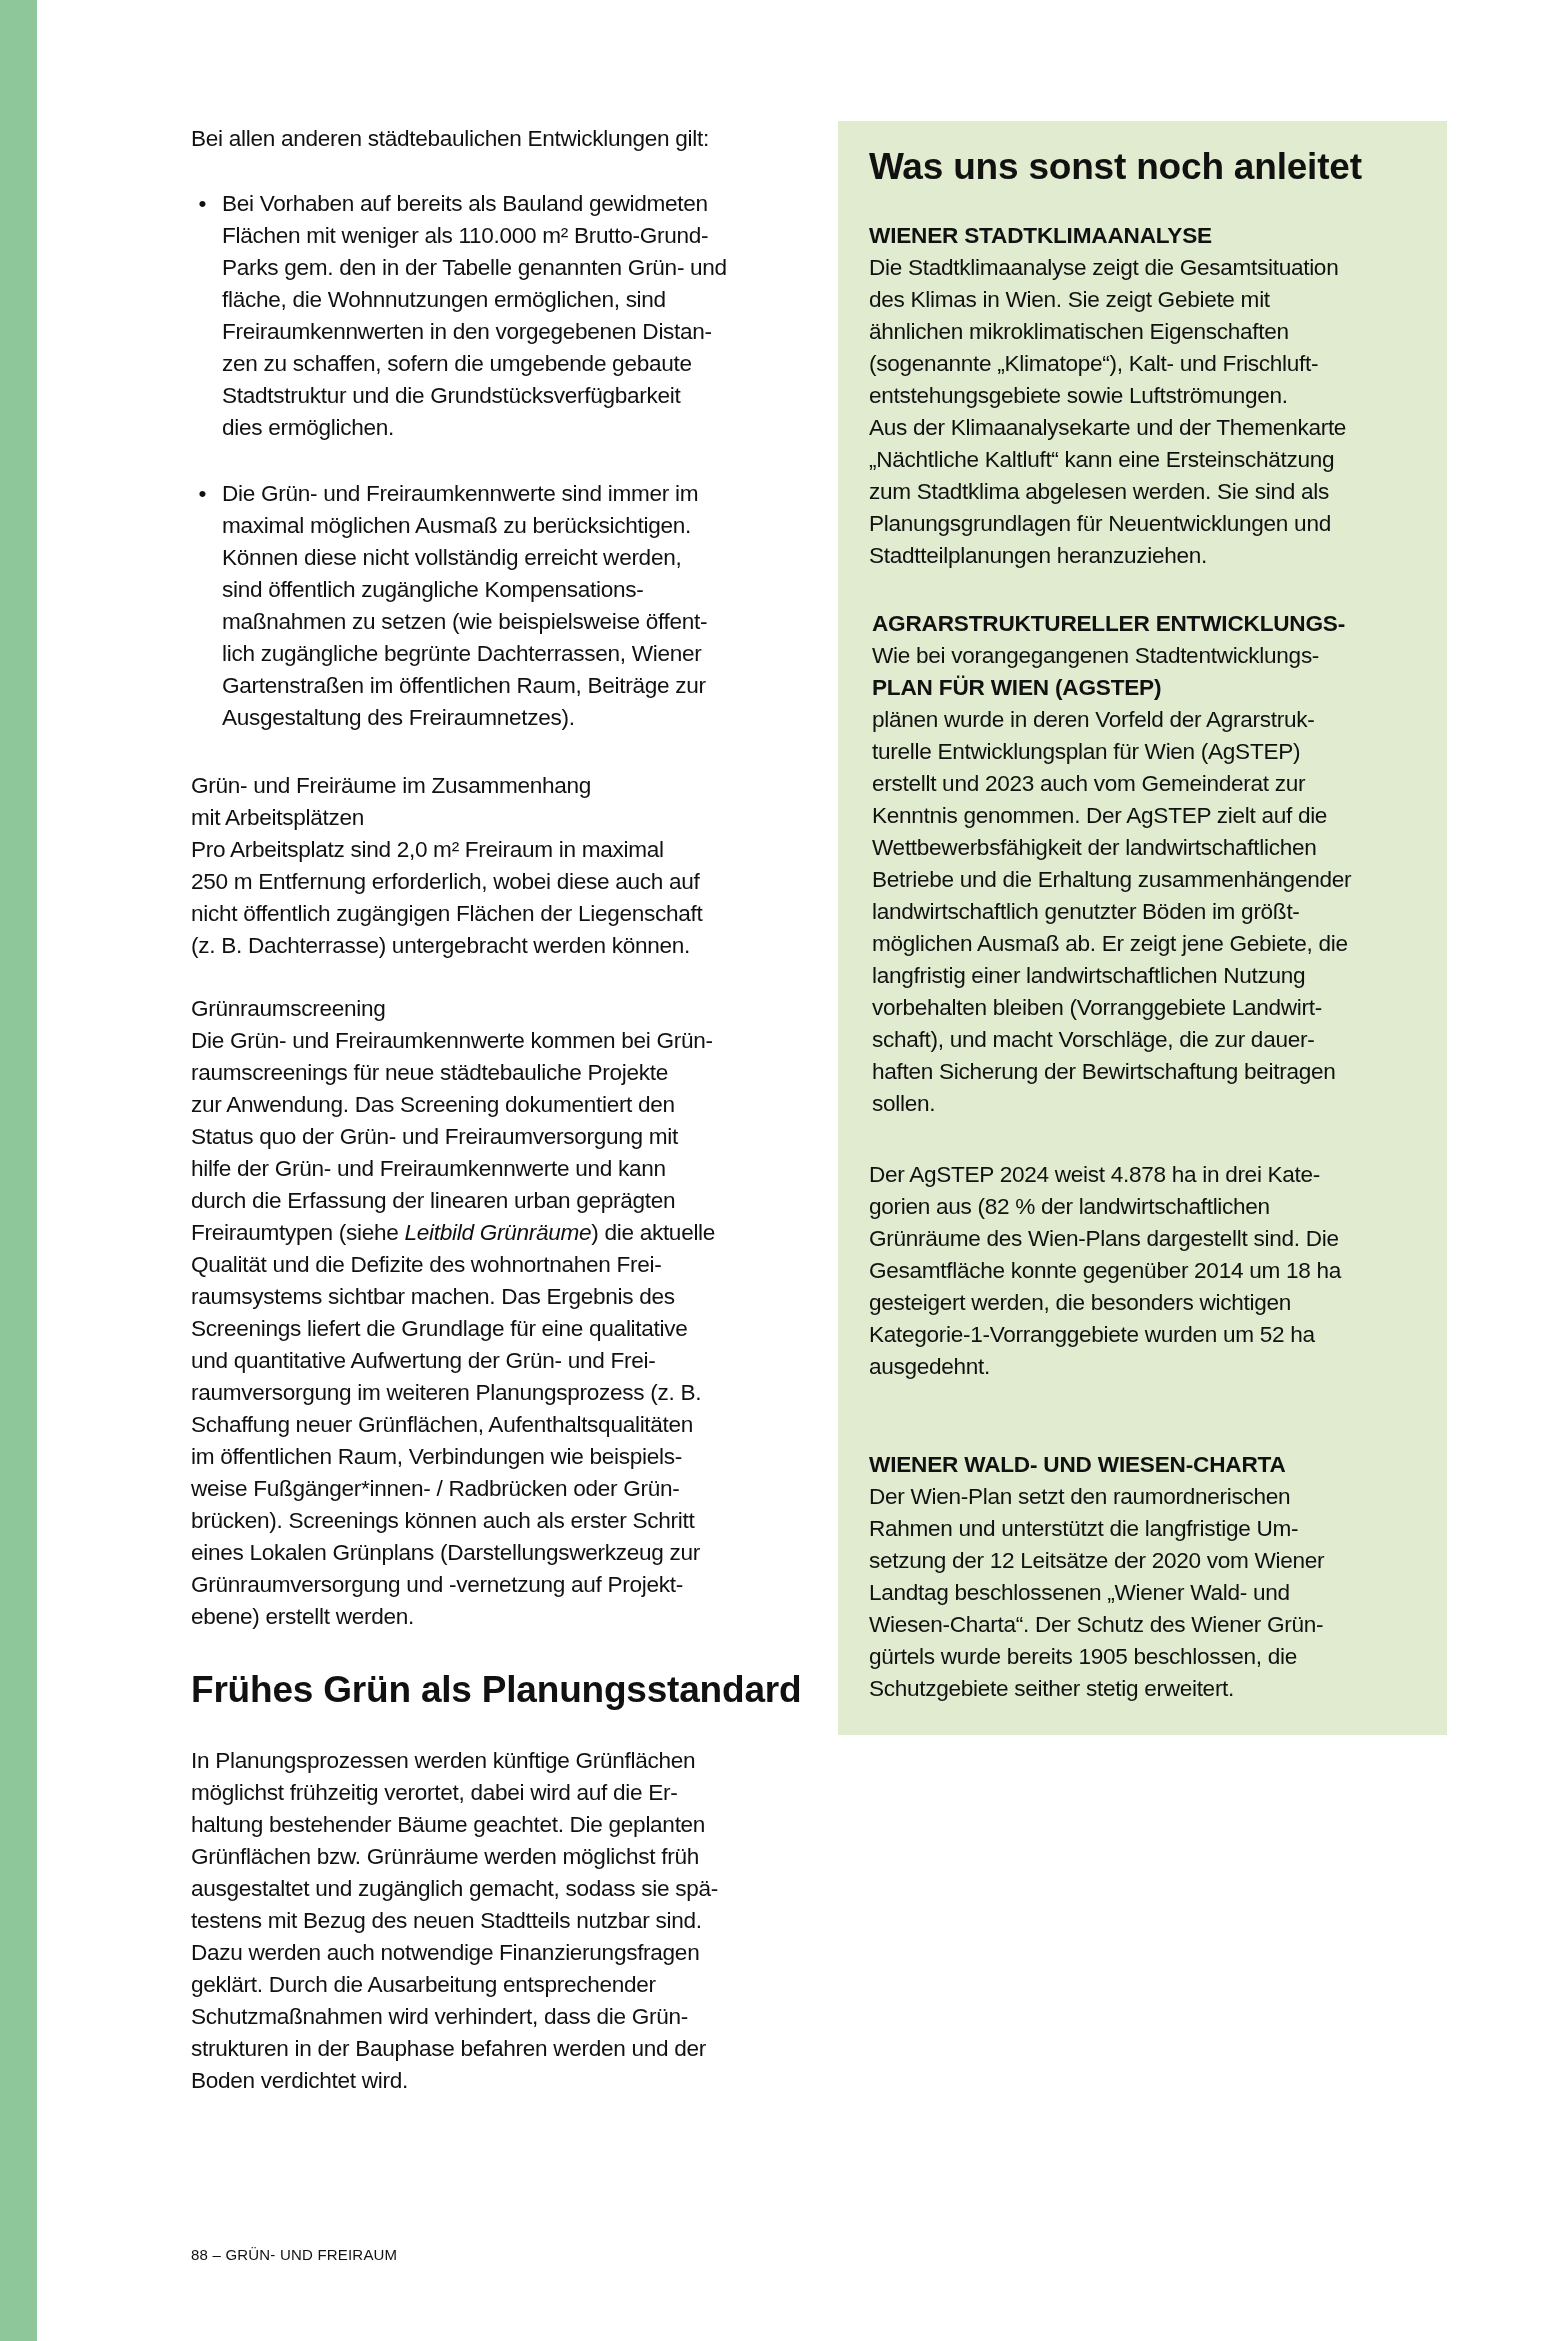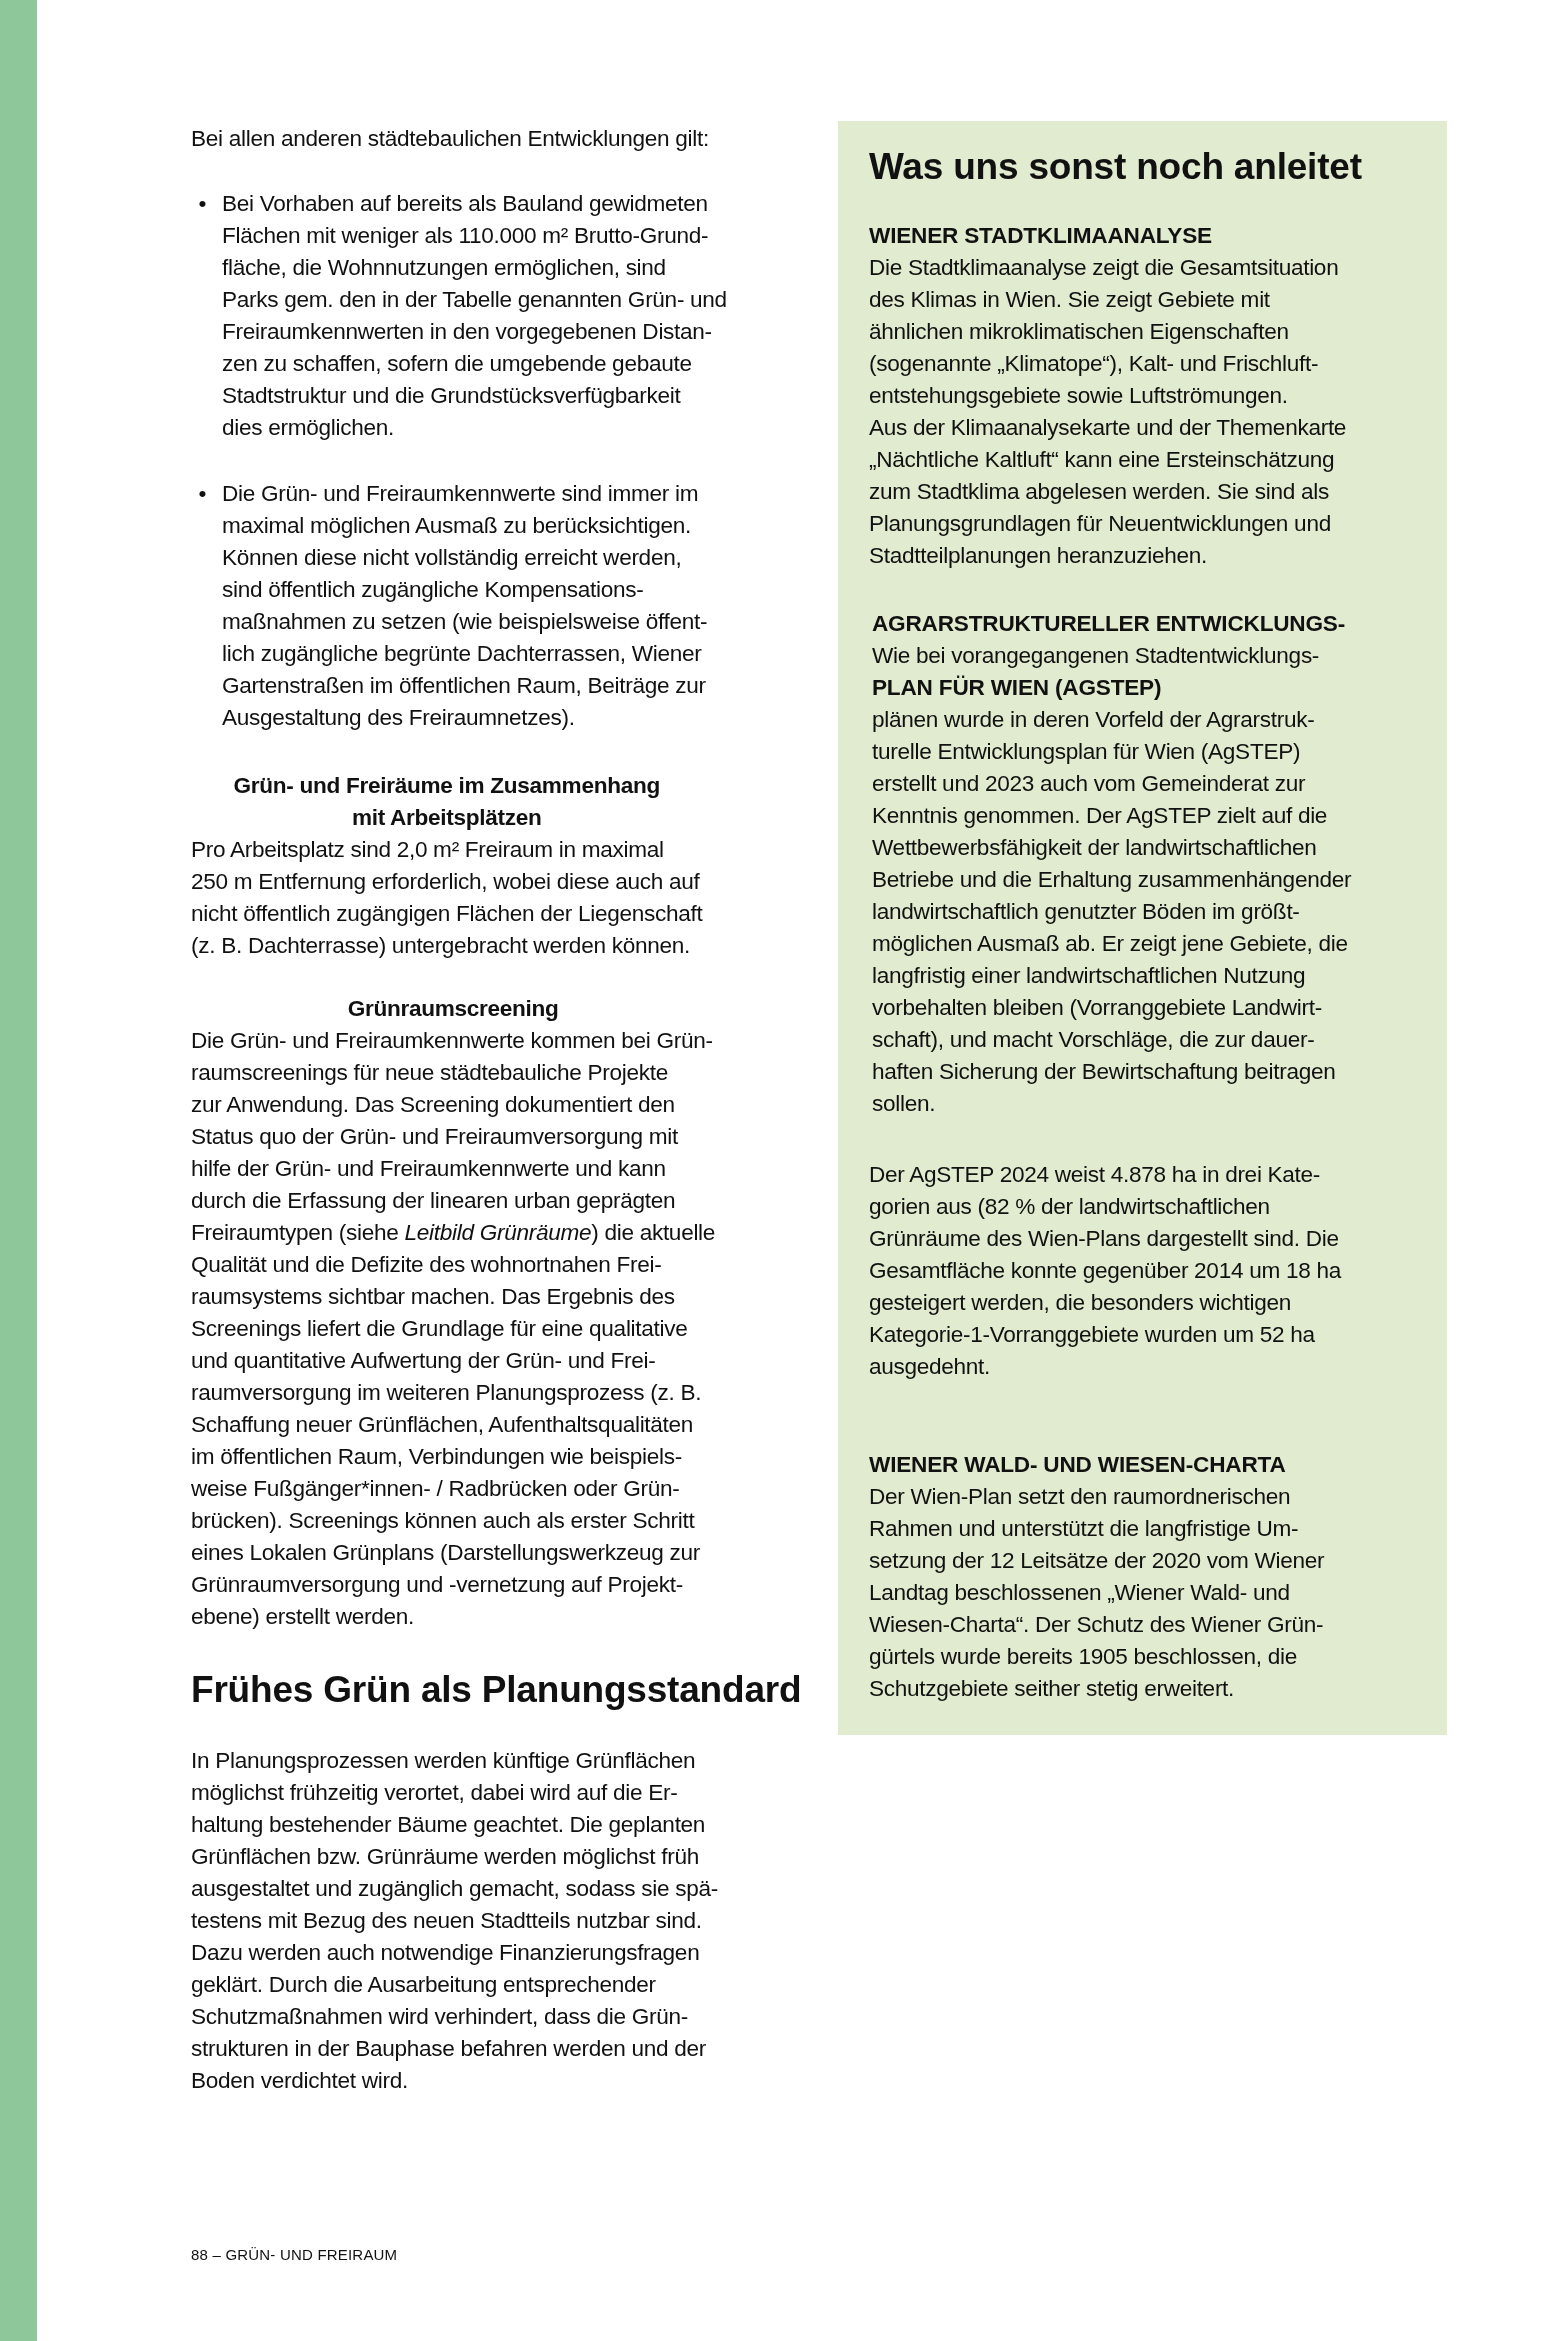--- a/index.html
+++ b/index.html
@@ -8,21 +8,21 @@
     background: #ffffff; color: #111111;
     font-family: "Liberation Sans", "DejaVu Sans", sans-serif;
   }
   .side-bar { position: absolute; left: 0; top: 0; width: 37px; height: 2342px; background: #8dc79a; }
   .block { position: absolute; }
   .line {
     display: block; white-space: nowrap;
     font-size: 22.6px; line-height: 32px; height: 32px;
     letter-spacing: -0.3px;
   }
-  .bold { font-weight: bold; text-align: center; }
+  .bold { font-weight: normal; }
   .h2 { font-size: 37px; font-weight: bold; line-height: 37px; white-space: nowrap; letter-spacing: -0.2px; }
   .caps { font-weight: bold; letter-spacing: -0.2px; }
   .bullet-item { position: absolute; }
   .bullet-dot {
     position: absolute; left: -23.4px; top: 0; font-size: 22.6px; line-height: 32px;
   }
   .info-box { position: absolute; left: 838px; top: 121px; width: 609px; height: 1614px; background: #e1ebcf; }
   .footer {
     position: absolute; left: 191px; top: 2242px; font-size: 15px; line-height: 26.5px;
     letter-spacing: 0.2px; white-space: nowrap;
@@ -36,22 +36,22 @@
 
 <div class="block" style="left:191px; top:123px;">
   <span class="line">Bei allen anderen städtebaulichen Entwicklungen gilt:</span>
 </div>
 
 <div class="bullet-item" style="left:222px; top:188px;">
   <span class="bullet-dot">•</span>
   <div>
     <span class="line">Bei Vorhaben auf bereits als Bauland gewidmeten</span>
     <span class="line">Flächen mit weniger als 110.000 m² Brutto-Grund-</span>
+    <span class="line">Parks gem. den in der Tabelle genannten Grün- und</span>
     <span class="line">fläche, die Wohnnutzungen ermöglichen, sind</span>
-    <span class="line">Parks gem. den in der Tabelle genannten Grün- und</span>
     <span class="line">Freiraumkennwerten in den vorgegebenen Distan-</span>
     <span class="line">zen zu schaffen, sofern die umgebende gebaute</span>
     <span class="line">Stadtstruktur und die Grundstücksverfügbarkeit</span>
     <span class="line">dies ermöglichen.</span>
   </div>
 </div>
 
 <div class="bullet-item" style="left:222px; top:478px;">
   <span class="bullet-dot">•</span>
   <div>

